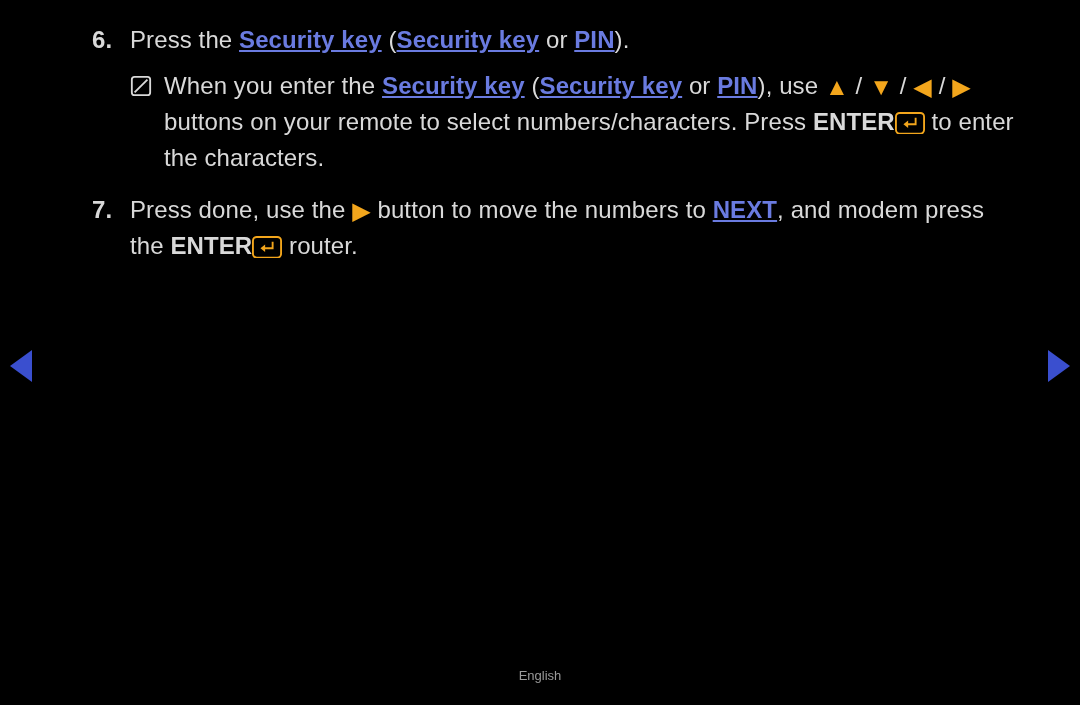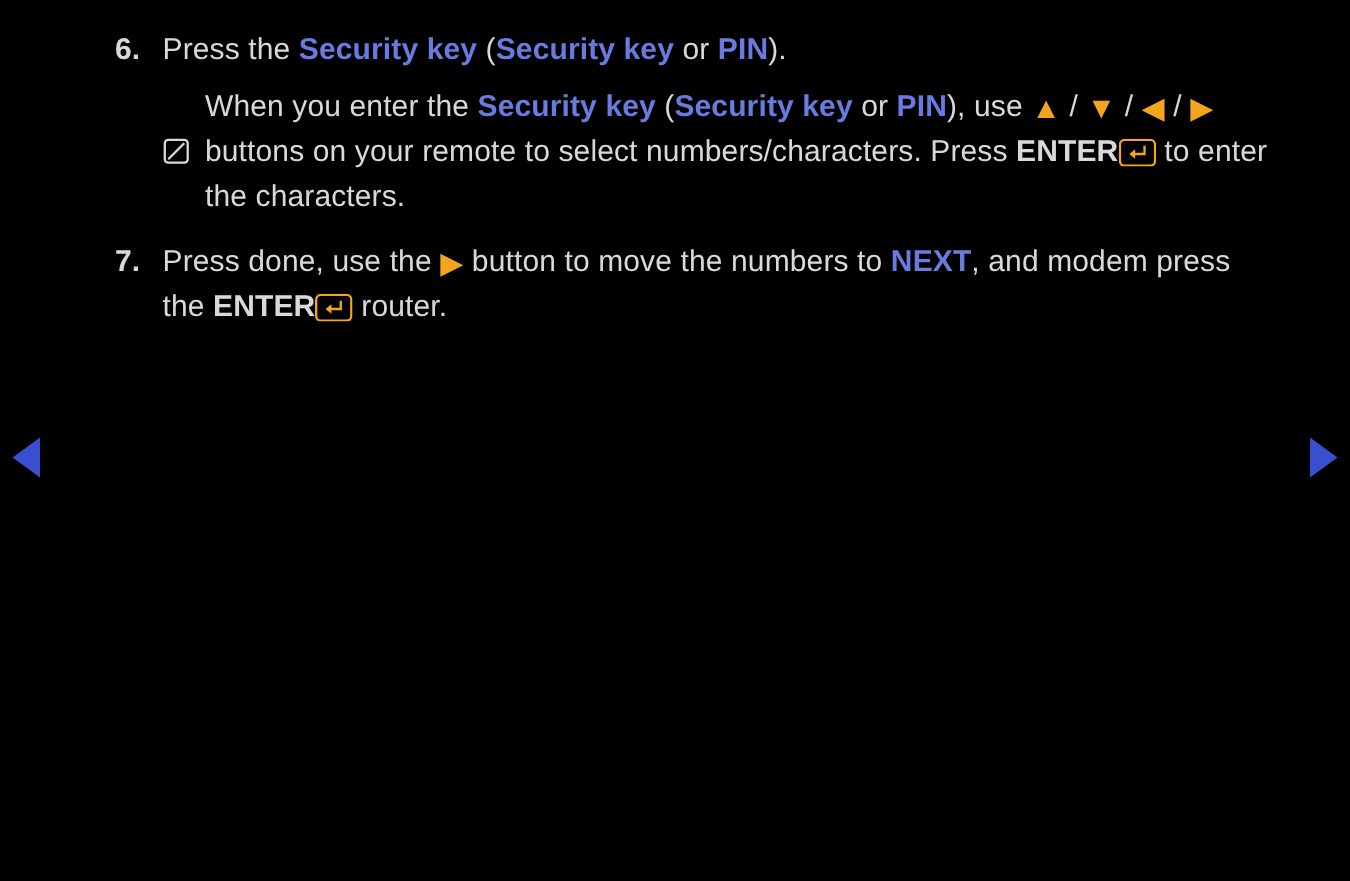--- a/index.html
+++ b/index.html
@@ -48,34 +48,35 @@
   .step-body {
     flex: 1 1 auto;
   }
   ul.notes {
     list-style: none;
     margin: 10px 0 0 38px;
     padding: 0;
   }
   ul.notes > li {
     display: flex;
-    align-items: center;
+    align-items: flex-start;
     margin-bottom: 16px;
   }
   .note-bullet {
     flex: 0 0 34px;
     position: relative;
     top: 3px;
   }
   .note-body {
     flex: 1 1 auto;
   }
   .hl {
     color: #6a7be0;
     font-weight: 600;
+    text-decoration: underline;
   }
   .bold {
     font-weight: 700;
     color: #d9d9d9;
   }
   .arrow {
     color: #f3a61c;
     display: inline-block;
     line-height: 1;
     vertical-align: -1px;
@@ -173,13 +174,14 @@
                   <path d="M22 6 v7 h-10" fill="none" stroke="#f3a61c" stroke-width="2"></path>
                   <path d="M14 9 l-5 4 l5 4 z" fill="#f3a61c"></path>
                 </svg></span><span> router.</span>
           </span>
         </div>
       </li>
 
     </ol>
   </div>
 
+  <div class="footer">English</div>
 </div>
 
 </body></html>

